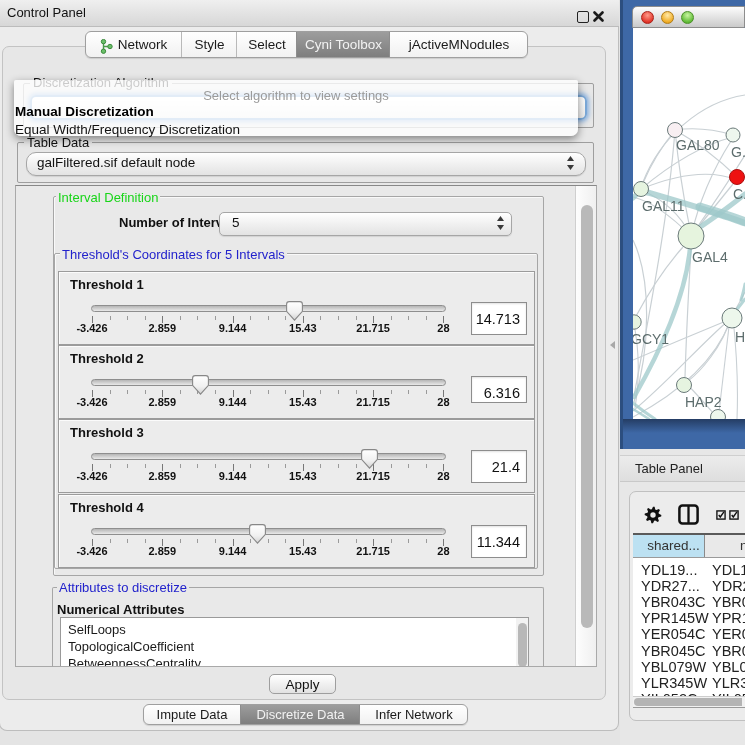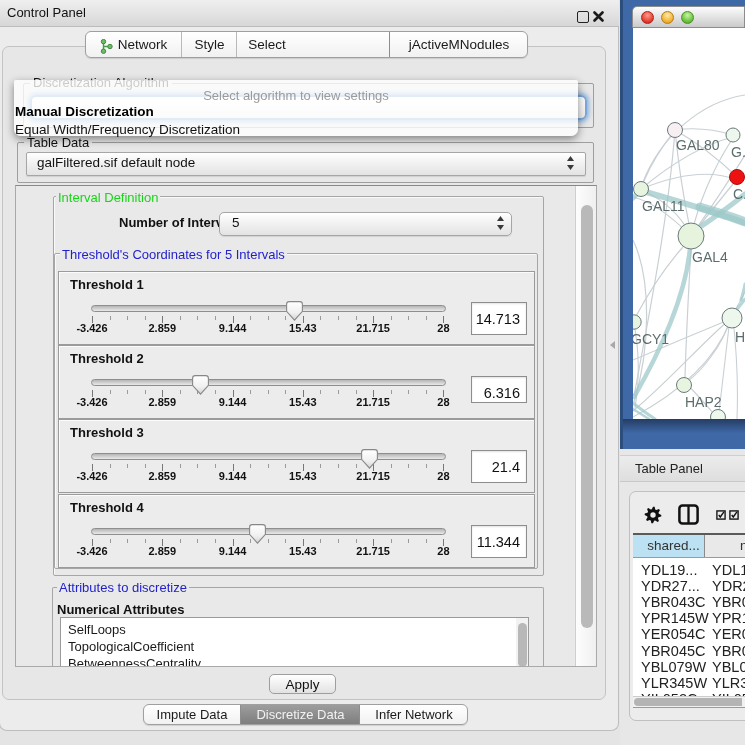--- a/index.html
+++ b/index.html
@@ -12,25 +12,26 @@
 <div style="position:absolute;left:85px;top:31px;width:441px;height:25px;background:linear-gradient(#ffffff,#f1f1f1);border:1px solid #9f9f9f;border-radius:6px;overflow:hidden;color:#1a1a1a;box-shadow:0 1px 1px rgba(0,0,0,0.12);">
     <div style="position:absolute;left:0px;top:0;width:95px;height:100%;display:flex;align-items:center;justify-content:center;font-size:13.5px;"><svg width="13" height="15" style="margin-right:5px;position:relative;top:2px" viewBox="0 0 13 15">
         <line x1="3.5" y1="3" x2="3.5" y2="12" stroke="#4a9a4a" stroke-width="1.4"></line>
         <line x1="3.5" y1="7.5" x2="9.5" y2="7.5" stroke="#4a9a4a" stroke-width="1.4"></line>
         <circle cx="3.5" cy="2.6" r="2.2" fill="#6abf69" stroke="#3c8a3c" stroke-width="1"></circle>
         <circle cx="3.5" cy="12.2" r="2.2" fill="#6abf69" stroke="#3c8a3c" stroke-width="1"></circle>
         <circle cx="10" cy="7.5" r="2.2" fill="#6abf69" stroke="#3c8a3c" stroke-width="1"></circle>
       </svg>Network</div>
     <div style="position:absolute;left:95px;top:0;width:55px;height:100%;border-left:1px solid #b9b9b9;display:flex;align-items:center;justify-content:center;font-size:13.5px;">Style</div>
     <div style="position:absolute;left:150px;top:0;width:60px;height:100%;border-left:1px solid #b9b9b9;display:flex;align-items:center;justify-content:center;font-size:13.5px;">Select</div>
+    <div style="position:absolute;left:210px;top:0;width:93px;height:100%;background:linear-gradient(#9d9d9d,#7e7e7e);color:#f2f2f2;border-left:1px solid #8d8d8d;display:flex;align-items:center;justify-content:center;font-size:13.5px;">Cyni Toolbox</div>
     <div style="position:absolute;left:303px;top:0;width:138px;height:100%;border-left:1px solid #8d8d8d;display:flex;align-items:center;justify-content:center;font-size:13.5px;">jActiveMNodules</div>
   </div>
 <div class="a" style="left:17px;top:142px;width:575px;height:39px;border:1px solid #9e9e9e;border-radius:2px;"></div>
 <div class="a" style="left:24px;top:135px;background:#e7e7e7;padding:0 3px;font-size:13px;color:#111;">Table Data</div>
-<div style="position:absolute;left:26px;top:152px;width:558px;height:22px;background:linear-gradient(#ffffff,#efefef 55%,#e3e3e3);border:1px solid #a6a6a6;border-radius:2px;box-shadow:0 1px 1px rgba(0,0,0,0.1);">
+<div style="position:absolute;left:26px;top:152px;width:558px;height:22px;background:linear-gradient(#ffffff,#efefef 55%,#e3e3e3);border:1px solid #a6a6a6;border-radius:10px;box-shadow:0 1px 1px rgba(0,0,0,0.1);">
     <div style="position:absolute;left:10px;top:0;height:20px;line-height:20px;font-size:13.5px;color:#111;">galFiltered.sif default node</div>
     <svg width="9" height="14" style="position:absolute;right:10px;top:3px" viewBox="0 0 9 14">
       <path d="M4.5 0 L8 5 H1 Z" fill="#3a3a3a"></path>
       <path d="M4.5 14 L1 9 H8 Z" fill="#3a3a3a"></path>
     </svg>
   </div>
 <div class="a" style="left:23px;top:83px;width:569px;height:43px;border:1px solid #9e9e9e;border-radius:2px;"></div>
 <div class="a" style="left:30px;top:74.5px;background:#e7e7e7;padding:0 3px;font-size:13px;color:#111;">Discretization Algorithm</div>
 <div class="a" style="left:30px;top:95px;width:557px;height:25px;border-radius:6px;background:linear-gradient(#ffffff,#ededed);border:2px solid #7aa8d8;box-shadow:0 0 4px 2px rgba(90,150,220,0.65);box-sizing:border-box;"></div>
 <div class="a" style="left:14px;top:80px;width:564px;height:56px;background:rgba(255,255,255,0.78);border-radius:2px 2px 7px 7px;box-shadow:0 3px 9px rgba(0,0,0,0.45);z-index:20;">

